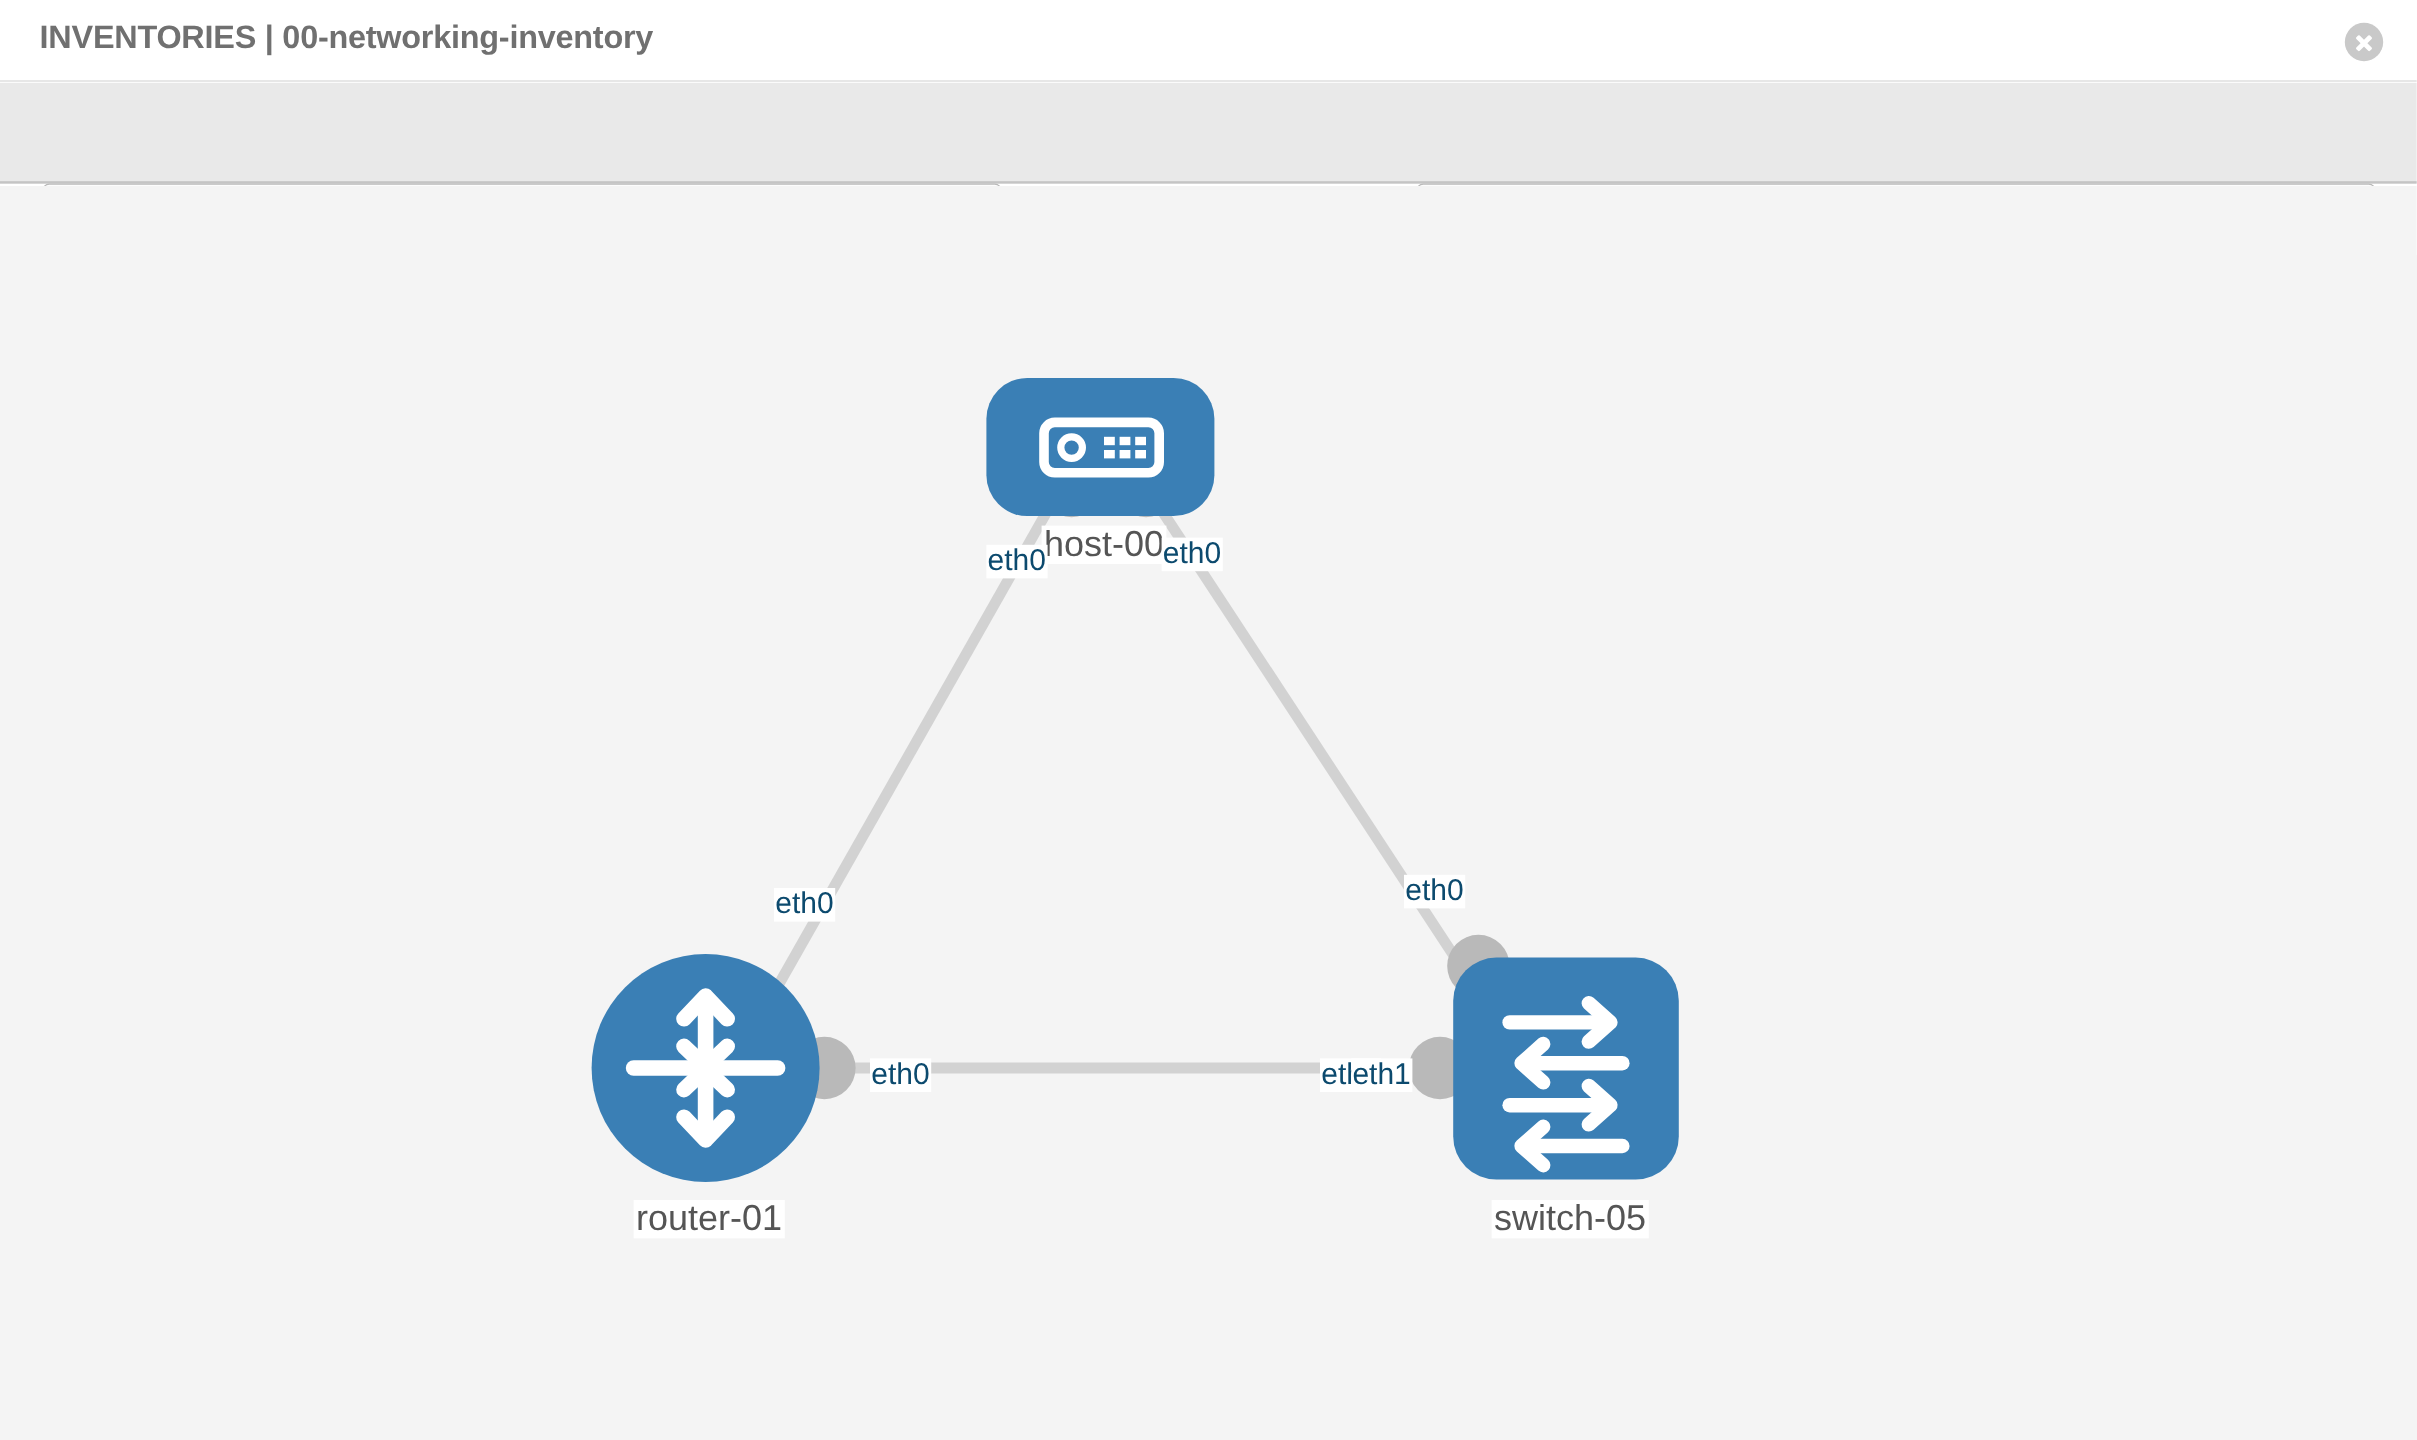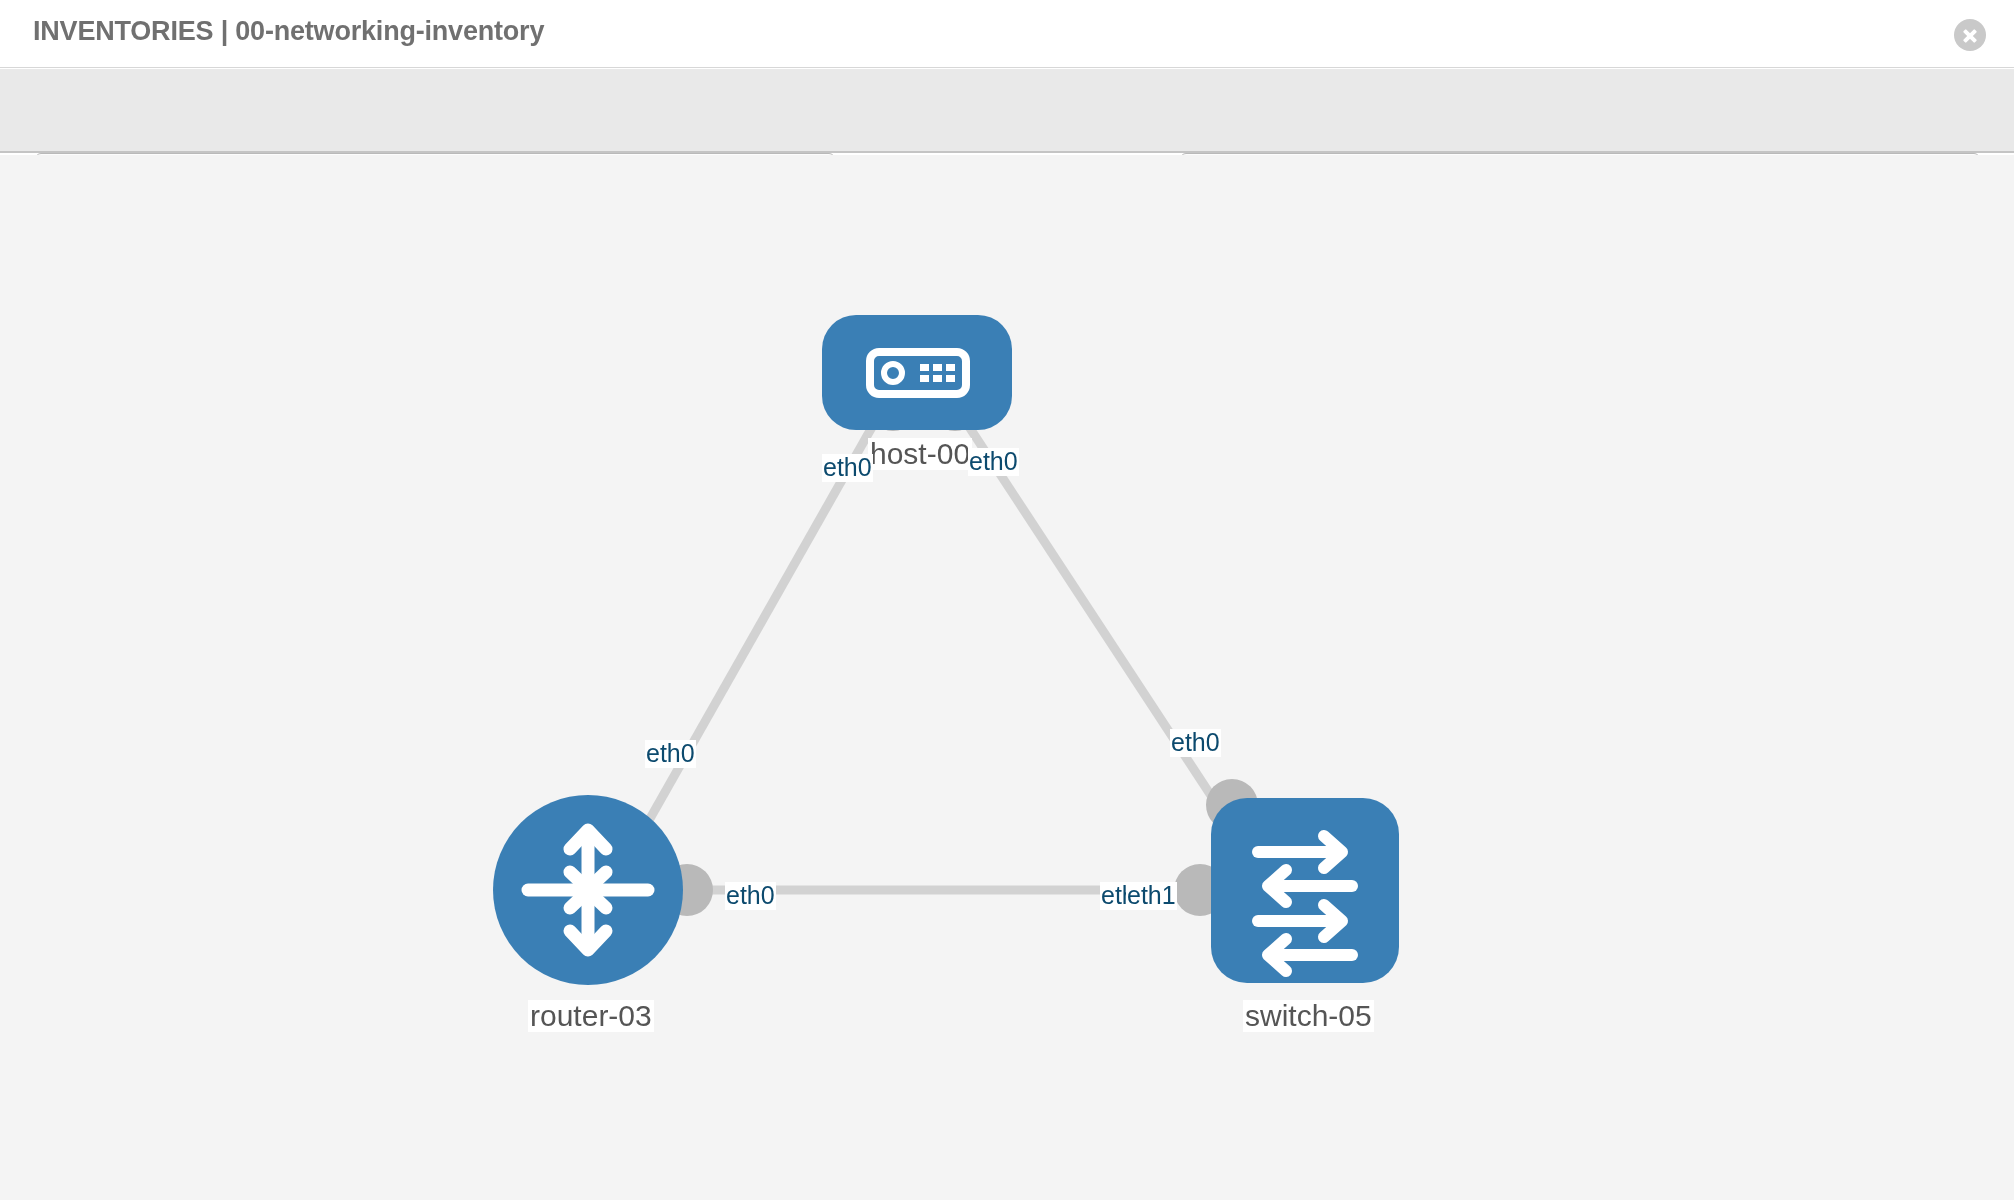--- a/index.html
+++ b/index.html
@@ -233,21 +233,21 @@
           <polyline points="1286,715 1268,731 1286,747"></polyline>
           <line x1="1258" y1="766" x2="1340" y2="766"></line>
           <polyline points="1324,750 1342,766 1324,782"></polyline>
           <line x1="1352" y1="800" x2="1270" y2="800"></line>
           <polyline points="1286,784 1268,800 1286,816"></polyline>
         </g>
       </g>
     </svg>
 
     <div class="node-label" style="left:868px; top:283px;">host-00</div>
-    <div class="node-label" style="left:528px; top:845px;">router-03</div>
+    <div class="node-label" style="left:528px; top:845px;">router-01</div>
     <div class="node-label" style="left:1243px; top:845px;">switch-05</div>
 
     <div class="edge-label" style="left:822px; top:299px;">eth0</div>
     <div class="edge-label" style="left:968px; top:293px;">eth0</div>
     <div class="edge-label" style="left:645px; top:585px;">eth0</div>
     <div class="edge-label" style="left:1170px; top:574px;">eth0</div>
     <div class="edge-label" style="left:725px; top:727px;">eth0</div>
     <div class="edge-label" style="left:1100px; top:727px;">eth0</div>
     <div class="edge-label" style="left:1112px; top:727px;margin-left:14px;">eth1</div>
 

